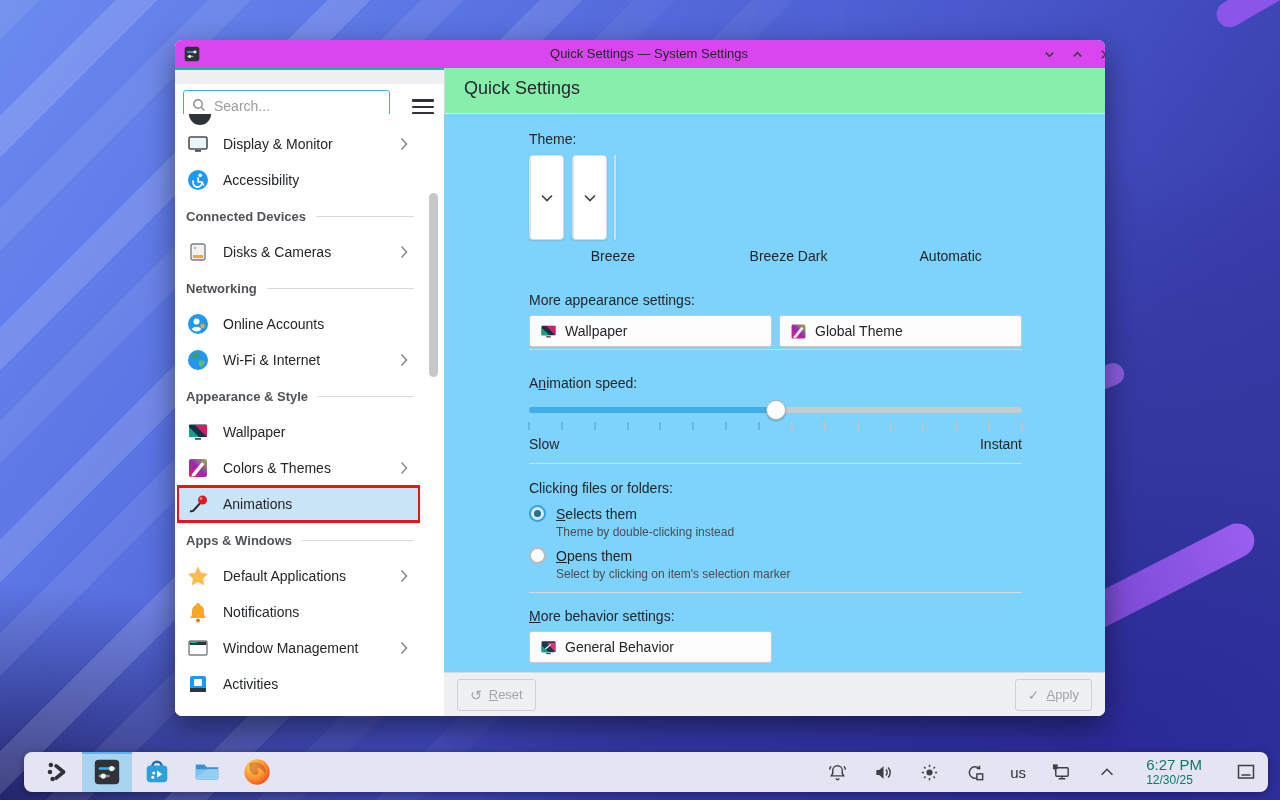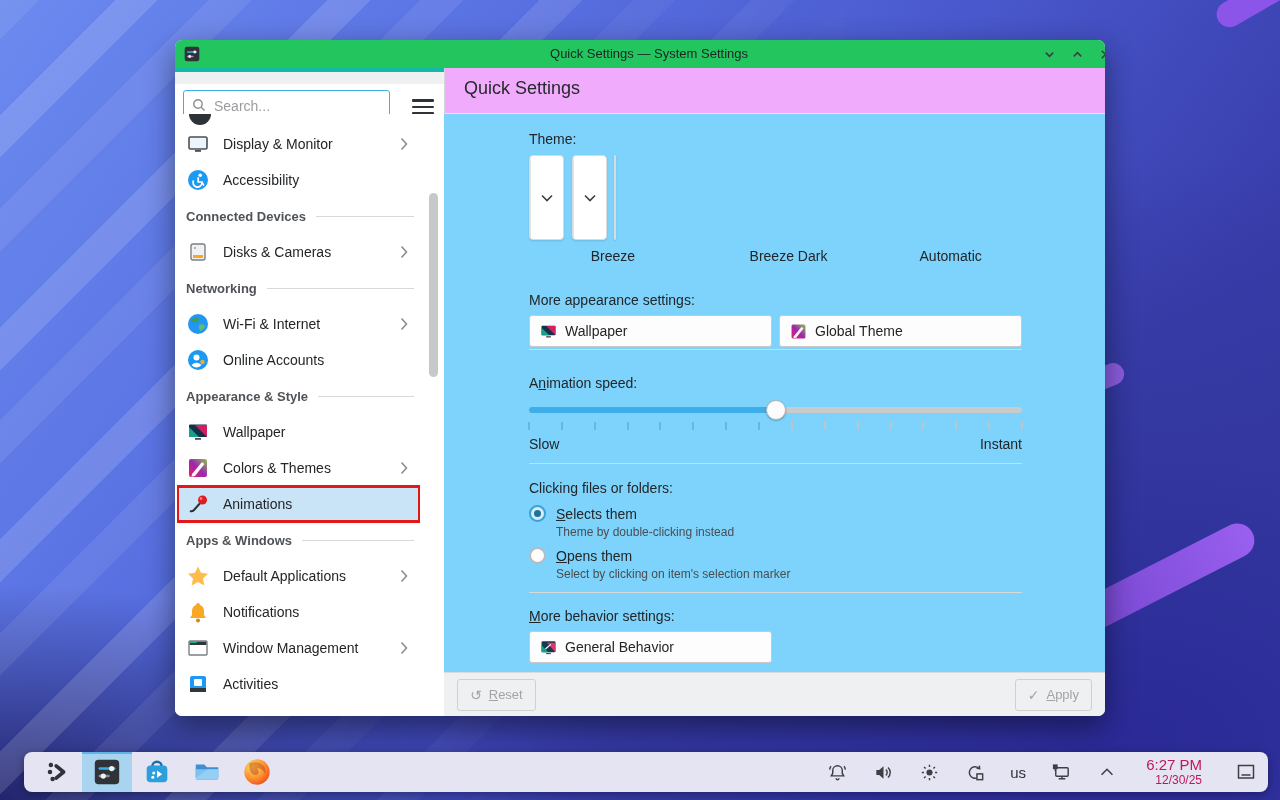--- a/index.html
+++ b/index.html
@@ -17,36 +17,36 @@
     -webkit-mask-image:linear-gradient(115deg,#000 40%,transparent 75%);
     mask-image:linear-gradient(115deg,#000 40%,transparent 75%);}
   .cap{position:absolute;border-radius:24px;}
   .cap1{left:1035px;top:568px;width:230px;height:34px;transform:rotate(-27deg);background:linear-gradient(90deg,#6e42c9,#9a5ff0);}
   .cap2{left:1056px;top:372px;width:70px;height:22px;transform:rotate(-22deg);background:#8b5ce0;}
   .cap3{left:1212px;top:-16px;width:95px;height:26px;transform:rotate(-30deg);background:#8a55e8;}
 
   
   .window{position:absolute;left:175px;top:40px;width:930px;height:676px;border-radius:7px;overflow:hidden;
     box-shadow:0 10px 30px rgba(0,0,0,.45);background:#eff0f1;}
-  .titlebar{position:absolute;left:0;top:0;width:948px;height:28px;background:#22c55e;border-bottom:4px solid #14b8a6;}
+  .titlebar{position:absolute;left:0;top:0;width:948px;height:28px;background:#d946ef;border-bottom:2px solid #14b8a6;}
   .tb-icon{position:absolute;left:8px;top:5px;width:18px;height:18px;}
   .tb-title{position:absolute;left:0;right:0;top:0;height:28px;line-height:28px;text-align:center;font-size:13px;color:#1f2326;}
   .tb-ctrls{position:absolute;right:10px;top:0;height:28px;display:flex;align-items:center;gap:12px;}
   .tb-btn{width:16px;height:16px;display:flex;align-items:center;justify-content:center;cursor:default;}
 
   .toolbar-side{position:absolute;left:0;top:44px;width:269px;height:46px;background:#fff;}
   .search-wrap{position:absolute;left:8px;top:6px;width:207px;height:31px;}
   .search-input{width:100%;height:100%;box-sizing:border-box;border:1px solid #3daee9;border-radius:3px;background:#fff;
     padding:0 8px 0 30px;font-size:14px;color:#232629;font-family:inherit;outline:none;}
   .search-input::placeholder{color:#9a9da0;}
   .search-glass{position:absolute;left:8px;top:7px;}
   .hamburger{position:absolute;left:237px;top:12px;width:22px;height:22px;display:flex;flex-direction:column;justify-content:center;gap:4px;}
   .hamburger span{display:block;height:2.4px;background:#2f3337;border-radius:1px;}
 
-  .toolbar-main{position:absolute;left:269px;top:28px;width:661px;height:46px;background:#f0abfc;border-bottom:1px solid #e6e7e8;box-sizing:border-box;}
+  .toolbar-main{position:absolute;left:269px;top:28px;width:661px;height:46px;background:#86efac;border-bottom:1px solid #e6e7e8;box-sizing:border-box;}
   .page-title{position:absolute;left:20px;top:10px;font-size:18px;color:#26292c;}
   .divider-v{position:absolute;left:269px;top:28px;bottom:0;width:1px;background:#d6d7d9;}
 
   
   .sidebar{position:absolute;left:0;top:74px;width:269px;bottom:0;background:#fff;}
   .list{position:absolute;left:2px;top:0;width:243px;bottom:0;overflow:hidden;}
   .s-item{height:36px;display:flex;align-items:center;padding-left:10px;box-sizing:border-box;}
   .s-partial{height:12px;overflow:hidden;align-items:flex-start;}
   .partial-circle{width:22px;height:22px;border-radius:50%;background:#2e3338;margin-left:2px;margin-top:-11px;}
   .icn{width:22px;height:22px;flex:0 0 22px;}
@@ -136,21 +136,21 @@
   .apply{margin-left:auto;}
 
   
   .panel{position:absolute;left:24px;top:752px;width:1244px;height:40px;border-radius:8px;background:#e4e4f2;
     box-shadow:0 2px 8px rgba(0,0,0,.35);display:flex;align-items:center;padding:0 8px;box-sizing:border-box;}
   .task{width:50px;height:40px;display:flex;align-items:center;justify-content:center;}
   .task.active{background:#a9d4ef;box-shadow:inset 0 2px 0 #5fb6e6;}
   .tray{margin-left:auto;display:flex;align-items:center;gap:24px;padding-right:2px;}
   .tray-ic{width:22px;height:22px;display:flex;align-items:center;justify-content:center;}
   .kbd{font-size:15px;color:#2f3337;}
-  .clock{text-align:right;color:#be185d;line-height:1.1;padding:0 4px;}
+  .clock{text-align:left;color:#0f766e;line-height:1.1;padding:0 4px;}
   .clock .t{font-size:15px;} .clock .d{font-size:12px;}
   .showdesk{width:24px;height:24px;display:flex;align-items:center;justify-content:center;margin-left:4px;}
 </style>
 </head>
 <body>
 
 <div class="screen">
   <div class="wall"></div>
   <div class="stripes"></div>
   <div class="cap cap1"></div>
@@ -254,38 +254,38 @@
             </svg>
         </div>
 
         <div class="s-header">
           <span class="s-header-label">Networking</span>
             <span class="s-header-line"></span>
         </div>
 
         <div class="s-item">
           <span class="icn"><svg viewBox="0 0 22 22">
-                <circle cx="11" cy="11" r="10" fill="#2196f3"></circle>
-                <path d="M4 8 Q7 4 11 5 Q13 7 10 9 Q6 10 4 8Z" fill="#43a047"></path>
-                <path d="M12 12 Q16 10 18 13 Q17 17 13 18 Q11 15 12 12Z" fill="#66bb6a"></path>
-              </svg></span>
-          <span class="s-label">Wi-Fi &amp; Internet</span>
-          <svg class="chev" width="8" height="14" viewBox="0 0 8 14" fill="none" stroke="#8a8e92" stroke-width="1.6">
-              <path d="M1.5 1.5 L6.5 7 L1.5 12.5"></path>
-            </svg>
-        </div>
-
-        <div class="s-item">
-          <span class="icn"><svg viewBox="0 0 22 22">
                 <circle cx="11" cy="11" r="10" fill="#1d99f3"></circle>
                 <circle cx="9.5" cy="8.5" r="3" fill="#fff"></circle>
                 <path d="M4.5 16 Q9.5 11.5 14.5 16 Q12 18.5 9.5 18.5 Q7 18.5 4.5 16Z" fill="#fff"></path>
                 <circle cx="15.5" cy="13" r="2.2" fill="#f9a825"></circle>
               </svg></span>
           <span class="s-label">Online Accounts</span>
+        </div>
+
+        <div class="s-item">
+          <span class="icn"><svg viewBox="0 0 22 22">
+                <circle cx="11" cy="11" r="10" fill="#2196f3"></circle>
+                <path d="M4 8 Q7 4 11 5 Q13 7 10 9 Q6 10 4 8Z" fill="#43a047"></path>
+                <path d="M12 12 Q16 10 18 13 Q17 17 13 18 Q11 15 12 12Z" fill="#66bb6a"></path>
+              </svg></span>
+          <span class="s-label">Wi-Fi &amp; Internet</span>
+          <svg class="chev" width="8" height="14" viewBox="0 0 8 14" fill="none" stroke="#8a8e92" stroke-width="1.6">
+              <path d="M1.5 1.5 L6.5 7 L1.5 12.5"></path>
+            </svg>
         </div>
 
         <div class="s-header">
           <span class="s-header-label">Appearance &amp; Style</span>
             <span class="s-header-line"></span>
         </div>
 
         <div class="s-item">
           <span class="icn"><svg viewBox="0 0 22 22">
                 <rect x="2" y="3.5" width="18" height="12.5" rx="1" fill="#12304a"></rect>

